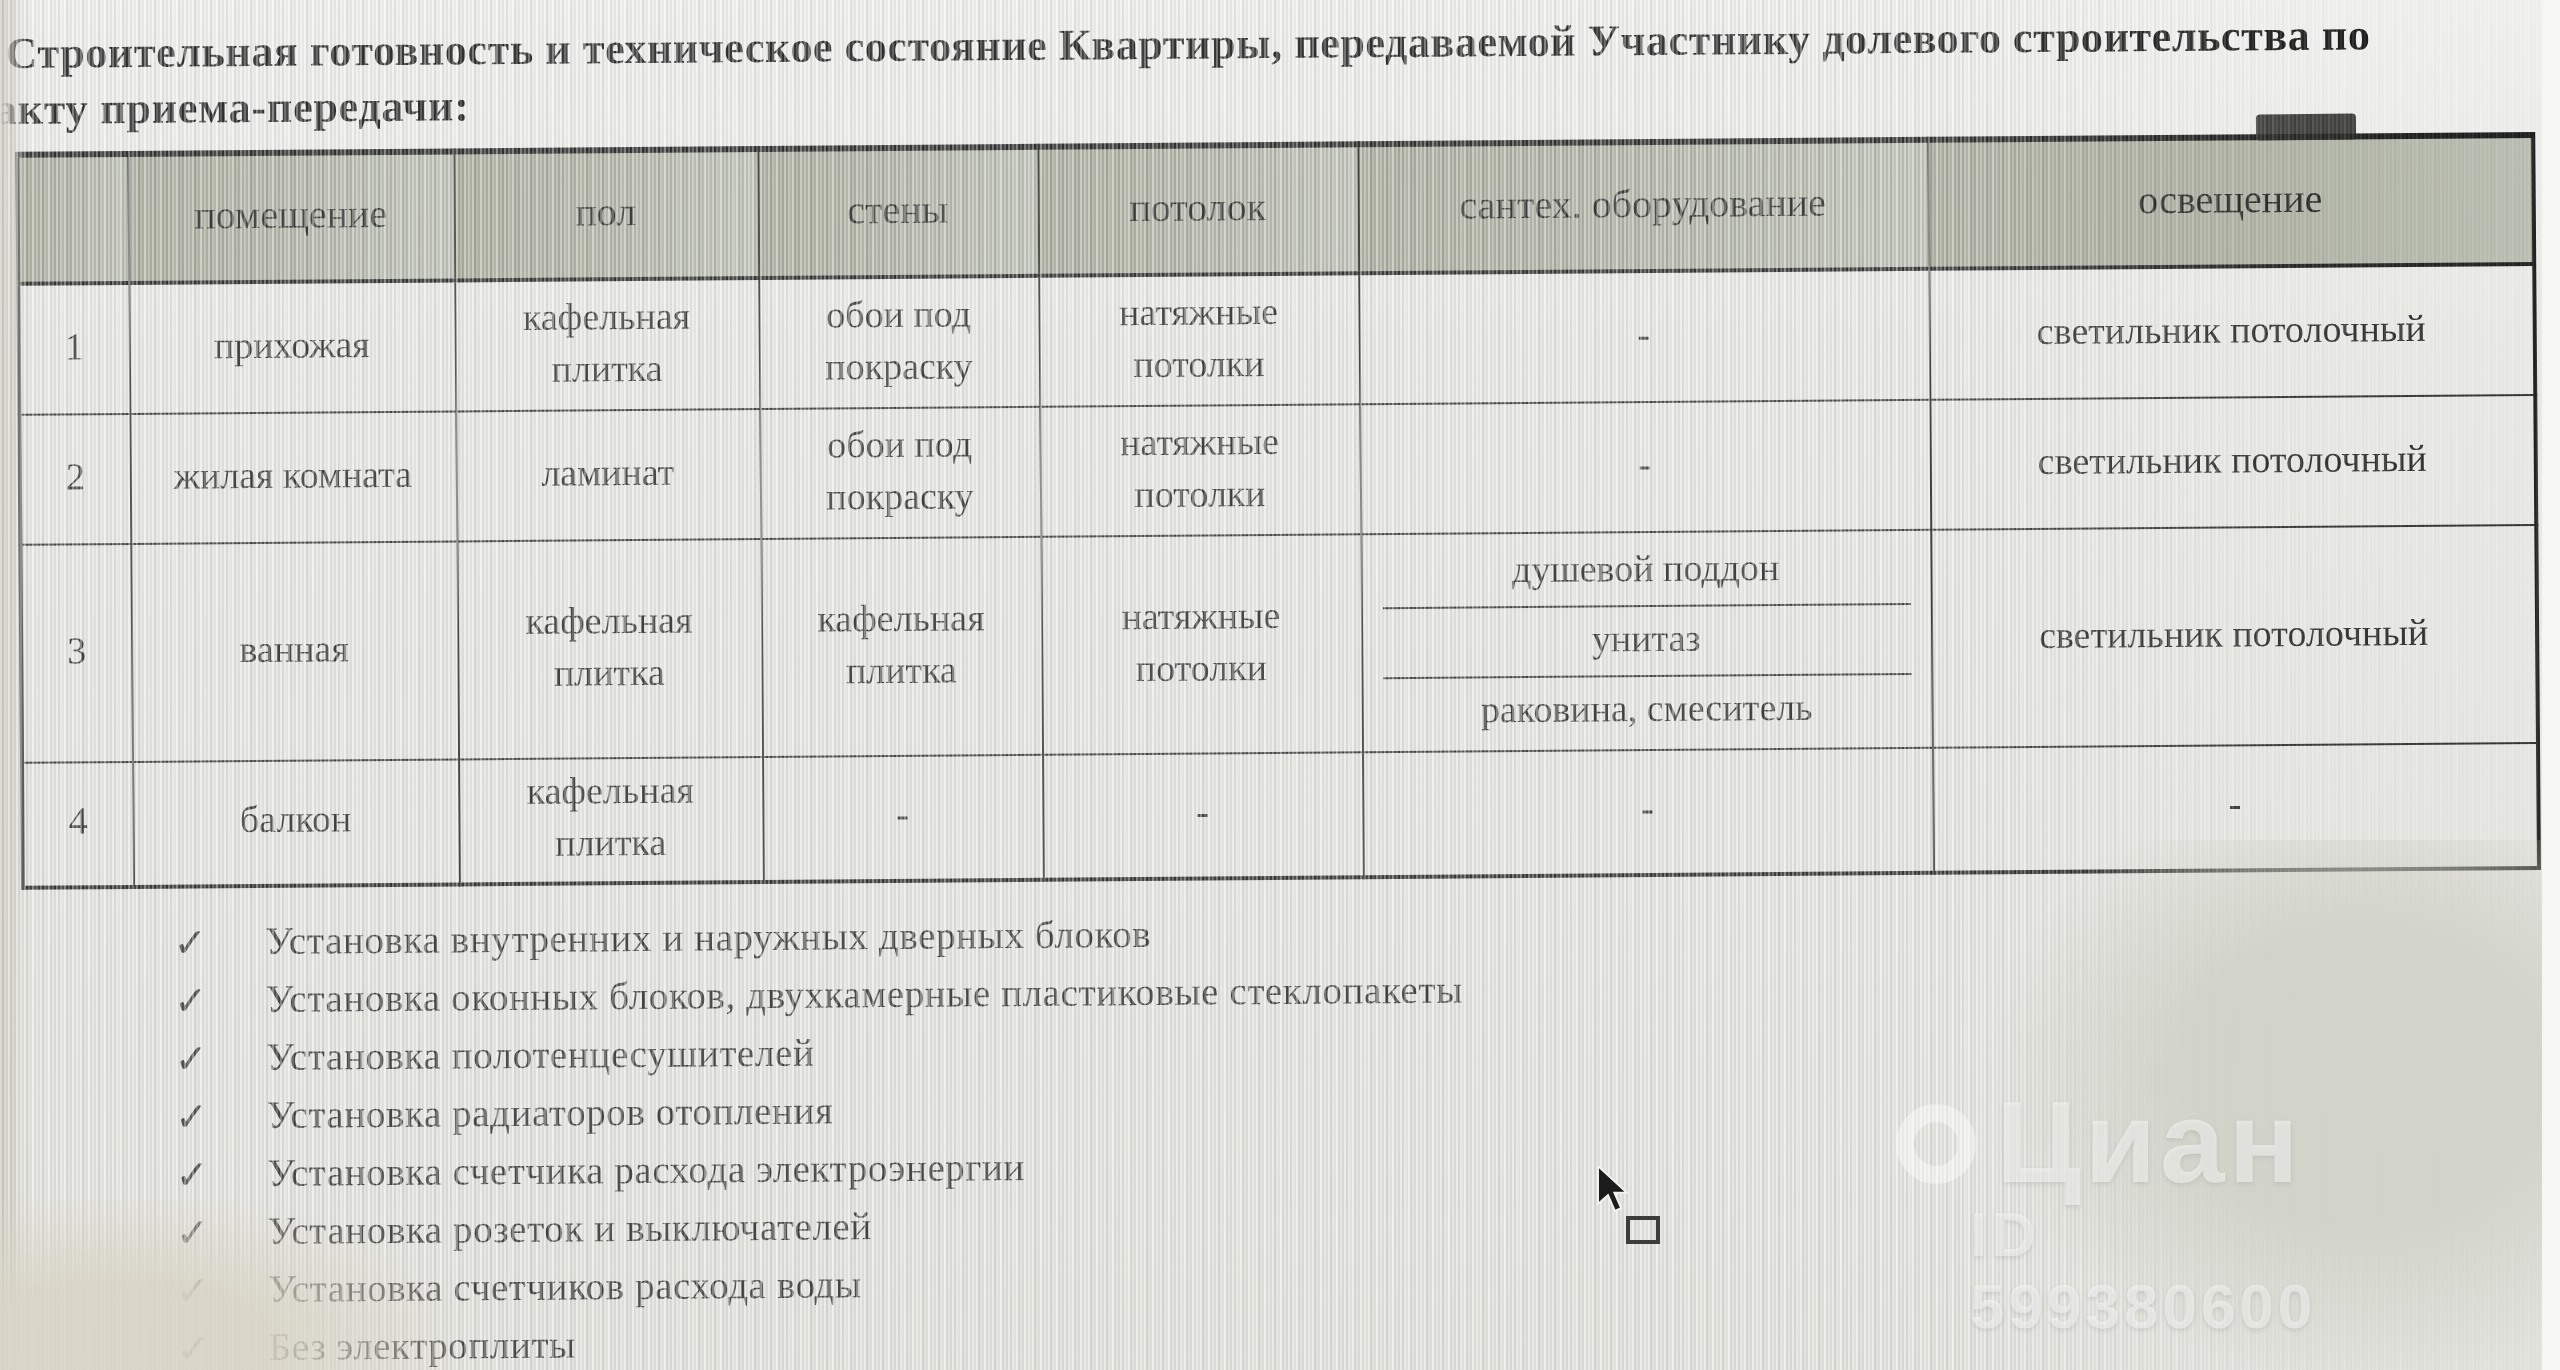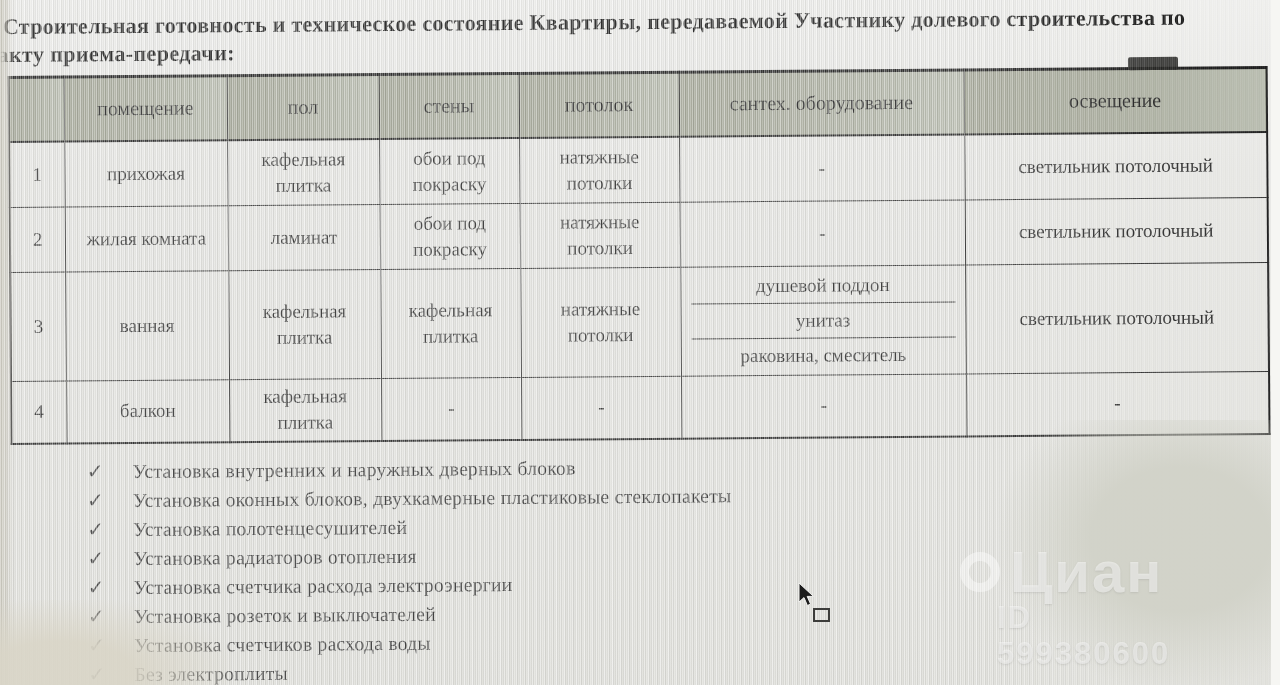--- a/index.html
+++ b/index.html
@@ -2,21 +2,20 @@
 <html><head>
 <meta charset="utf-8">
 <style>
   * { margin:0; padding:0; box-sizing:border-box; }
   html,body { width:1280px; height:685px; overflow:hidden; }
   body { font-family:"Liberation Serif","DejaVu Serif",serif; color:#242424; }
 
   .page {
     position:relative; width:1280px; height:685px;
     background:linear-gradient(180deg,#f1f1ef 0%,#e9e9e6 25%,#e5e5e1 70%,#e2e2dd 100%);
-    padding-left:12px;
   }
 
   
   .doc {
     position:absolute; left:0; top:0; width:1280px; height:685px;
     transform:rotate(-0.45deg); transform-origin:0 55%;
     z-index:2;
   }
 
   .title { padding:12px 0 0 0; font-weight:bold; color:#151515; }

